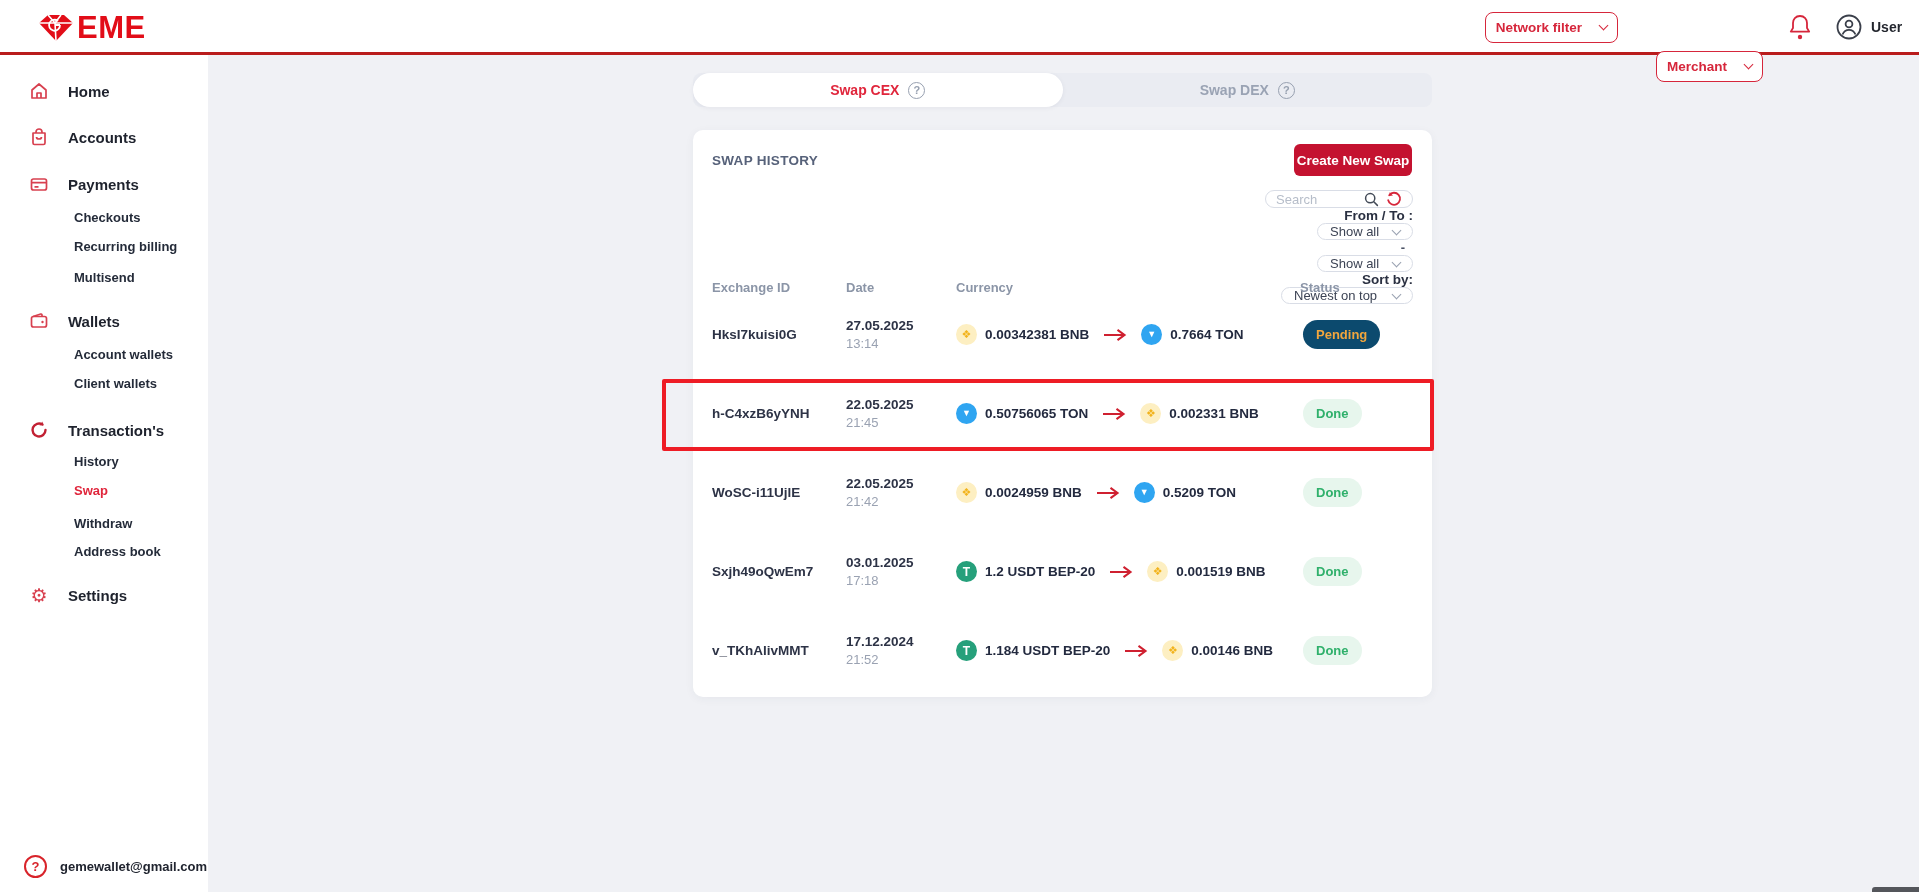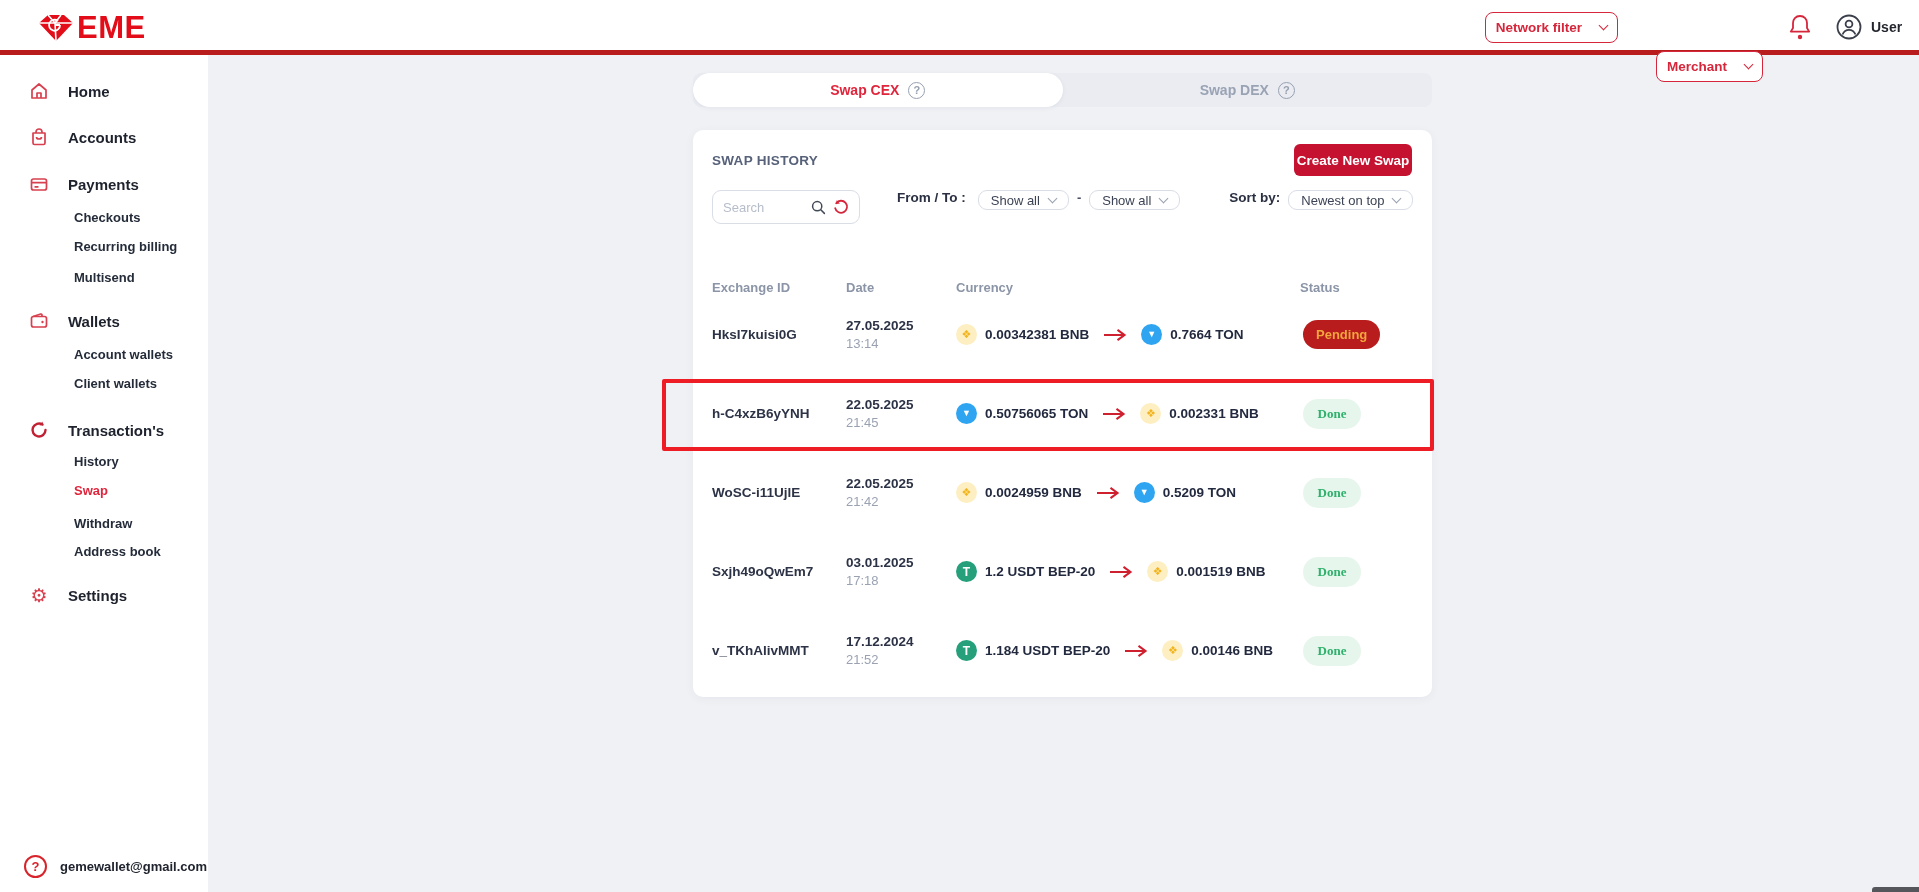--- a/index.html
+++ b/index.html
@@ -1,21 +1,21 @@
 <!DOCTYPE html>
 <html><head>
 <meta charset="utf-8">
 <title>GEME</title>
 <style>
   * { margin:0; padding:0; box-sizing:border-box; }
   html,body { width:1919px; height:892px; overflow:hidden; }
   body { font-family:"Liberation Sans", sans-serif; background:#f0f1f5; position:relative; }
 
   
-  .header { position:absolute; top:0; left:0; width:1919px; height:55px; background:#fff; border-bottom:5px solid #b91c1c; z-index:10; }
+  .header { position:absolute; top:0; left:0; width:1919px; height:55px; background:#fff; border-bottom:3px solid #b91c1c; z-index:10; }
   .logo { position:absolute; left:34px; top:0; height:55px; display:flex; align-items:center; }
   .logo-text { font-size:31px; font-weight:800; color:#e20d18; letter-spacing:.5px; line-height:1; margin-left:1px; }
   .hdr-btn { position:absolute; top:12px; height:31px; border:1.5px solid #d6263b; border-radius:8px; color:#d6263b;
              font-weight:700; font-size:13.5px; display:flex; align-items:center; justify-content:center; gap:18px;
              background:#fff; cursor:pointer; }
   .hdr-btn.net { left:1485px; width:133px; }
   .hdr-btn.mer { left:1656px; width:107px;margin-top:39px; }
   .chev { width:7px; height:7px; border-right:1.7px solid #d6263b; border-bottom:1.7px solid #d6263b;
           transform:rotate(45deg); margin-top:-4px; }
   .bell { position:absolute; left:1788px; top:13px; width:24px; height:30px; cursor:pointer; }
@@ -43,21 +43,21 @@
   .qmark { width:17px; height:17px; border:1.4px solid #97a0b0; border-radius:50%; color:#97a0b0; font-size:11px;
            font-weight:700; display:flex; align-items:center; justify-content:center; }
 
   .panel { position:absolute; left:485px; top:75px; width:739px; height:567px; background:#fff; border-radius:10px;
            box-shadow:0 2px 10px rgba(40,50,80,.05); }
   .panel-head { display:flex; justify-content:space-between; align-items:center; padding:14px 20px 0 19px; }
   .panel-title { font-size:13.5px; font-weight:800; color:#57627a; letter-spacing:.3px; }
   .create-btn { width:118px; height:32px; background:#c41230; color:#fff; font-weight:700; font-size:13.5px;
                 border:none; border-radius:6px; cursor:pointer; }
 
-  .filters { display:flex; align-items:flex-start; padding:0 19px; margin-top:14px; height:34px; }
+  .filters { display:flex; align-items:flex-end; padding:0 19px; margin-top:14px; height:34px;flex-direction:column; }
   .search { width:148px; height:34px; border:1px solid #d9dde6; border-radius:9px; display:flex; align-items:center;
             padding:0 10px; gap:7px; background:#fff; }
   .search input { border:none; outline:none; flex:1; min-width:0; font-size:13px; color:#333; font-family:inherit; background:transparent; }
   .search input::placeholder { color:#b6bdc9; }
   .flabel { font-size:13.5px; font-weight:700; color:#2a3041; white-space:nowrap; }
   .from-to { margin-left:37px; }
   .select { height:20px; border:1px solid #d9dde6; border-radius:9px; display:flex; align-items:center;
             justify-content:space-between; padding:0 12px; font-size:13px; color:#3c4354; background:#fff; cursor:pointer; }
   .select .chev2 { width:7px; height:7px; border-right:1.5px solid #98a1b0; border-bottom:1.5px solid #98a1b0;
                    transform:rotate(45deg); margin-top:-3px; margin-left:8px; }
@@ -80,22 +80,22 @@
           justify-content:center; flex:none; }
   .coin[data-coin="bnb"]  { background:#fdefc2; color:#f2b31c; }
   .coin[data-coin="bnb"]::before  { content:"\2756"; font-size:11px; }
   .coin[data-coin="ton"]  { background:#2fa5f1; color:#fff; }
   .coin[data-coin="ton"]::before  { content:"\25BC"; font-size:9px; margin-top:-1px; }
   .coin[data-coin="usdt"] { background:#26a07b; color:#fff; font-weight:800; }
   .coin[data-coin="usdt"]::before { content:"T"; font-size:12px; }
   .arrow { margin:0 13px; flex:none; }
   .badge { display:inline-block; min-width:58px; padding:7px 13px; text-align:center; border-radius:16px;
            font-size:13px; font-weight:700; margin-left:3px; }
-  .badge[data-status="Pending"] { background:#b91c1c; color:#f2a63d; }
-  .badge[data-status="Done"]    { background:#e7f6ed; color:#2fb06b;font-family:Liberation Serif, serif; }
+  .badge[data-status="Pending"] { background:#0c4a6e; color:#f2a63d; }
+  .badge[data-status="Done"]    { background:#e7f6ed; color:#2fb06b; }
   .row-hl { position:absolute; left:-31px; right:-2px; top:5px; bottom:2px; border:4px solid #ee1c25;
             border-radius:2px; pointer-events:none; }
 
   .corner-sliver { position:absolute; right:0; bottom:0; width:47px; height:5px; background:#54565b;
                    border-top-left-radius:3px; }
 </style>
 </head>
 <body>
 
 <div class="header">

